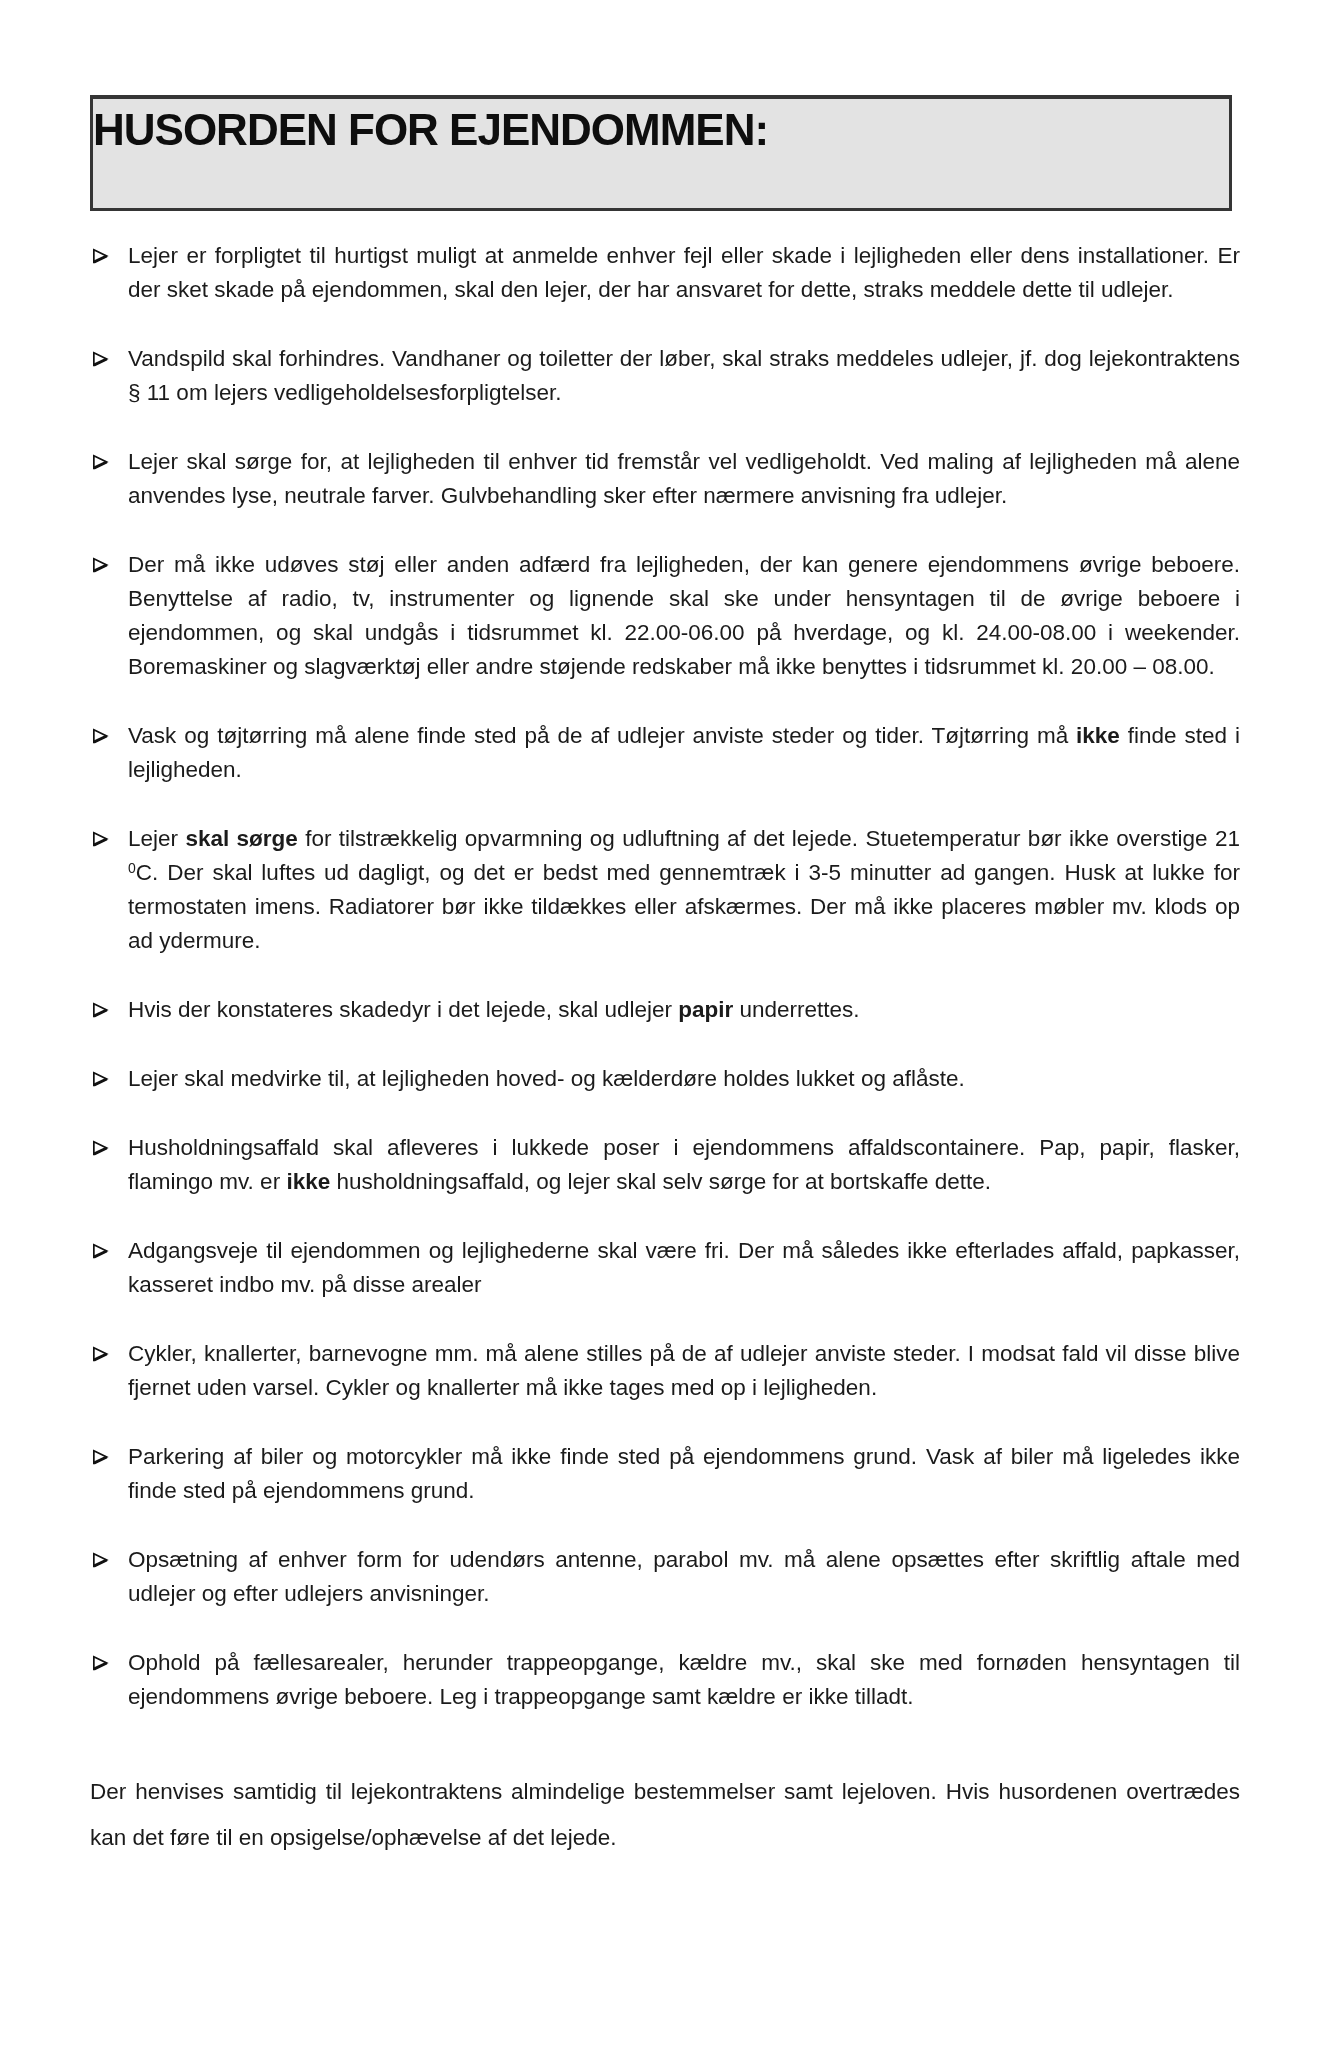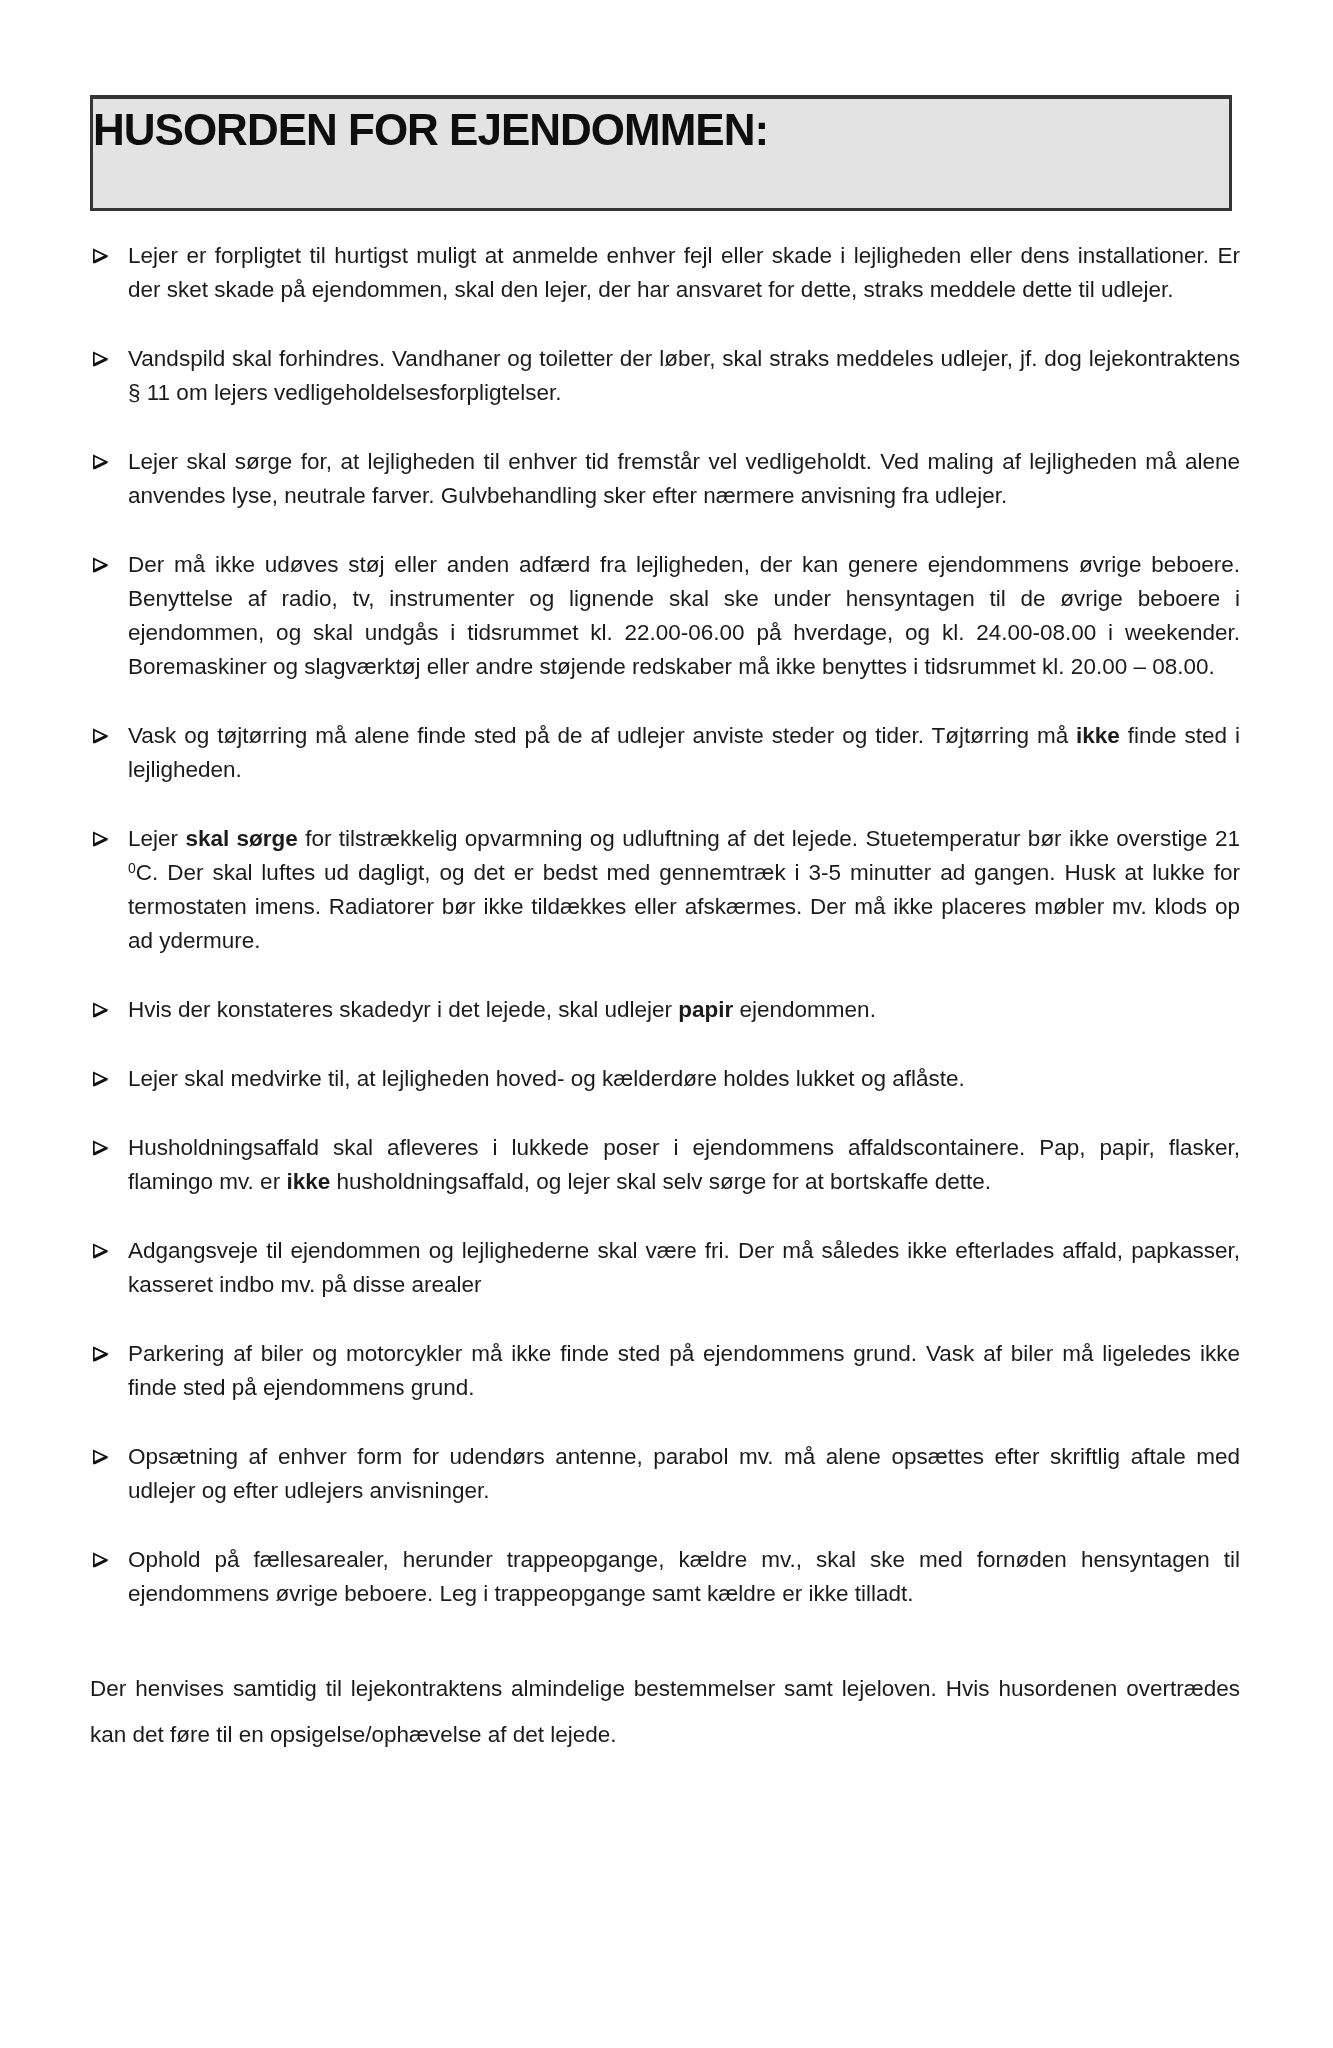--- a/index.html
+++ b/index.html
@@ -126,21 +126,21 @@
             <path d="M3 16.5 L16.5 10" fill="none" stroke="#111111" stroke-width="3.2"></path>
           </svg>
           <span class="rule-text"><span>Lejer </span><span class="b">skal sørge</span><span> for tilstrækkelig opvarmning og udluftning af det lejede. Stuetemperatur bør ikke overstige 21 </span><span class="sup">0</span><span>C. Der skal luftes ud dagligt, og det er bedst med gennemtræk i 3-5 minutter ad gangen. Husk at lukke for termostaten imens. Radiatorer bør ikke tildækkes eller afskærmes. Der må ikke placeres møbler mv. klods op ad ydermure.</span></span>
         </li>
 
         <li class="rule">
           <svg class="rule-marker" viewBox="0 0 20 20" xmlns="http://www.w3.org/2000/svg" aria-hidden="true">
             <path d="M3 3.5 L16.5 10 L3 16.5 Z" fill="#ffffff" stroke="#111111" stroke-width="1.8" stroke-linejoin="miter"></path>
             <path d="M3 16.5 L16.5 10" fill="none" stroke="#111111" stroke-width="3.2"></path>
           </svg>
-          <span class="rule-text"><span>Hvis der konstateres skadedyr i det lejede, skal udlejer </span><span class="b">papir</span><span> ejendommen.</span></span>
+          <span class="rule-text"><span>Hvis der konstateres skadedyr i det lejede, skal udlejer </span><span class="b">papir</span><span> underrettes.</span></span>
         </li>
 
         <li class="rule">
           <svg class="rule-marker" viewBox="0 0 20 20" xmlns="http://www.w3.org/2000/svg" aria-hidden="true">
             <path d="M3 3.5 L16.5 10 L3 16.5 Z" fill="#ffffff" stroke="#111111" stroke-width="1.8" stroke-linejoin="miter"></path>
             <path d="M3 16.5 L16.5 10" fill="none" stroke="#111111" stroke-width="3.2"></path>
           </svg>
           <span class="rule-text"><span>Lejer skal medvirke til, at lejligheden hoved- og kælderdøre holdes lukket og aflåste.</span></span>
         </li>
 
@@ -158,20 +158,21 @@
             <path d="M3 16.5 L16.5 10" fill="none" stroke="#111111" stroke-width="3.2"></path>
           </svg>
           <span class="rule-text"><span>Adgangsveje til ejendommen og lejlighederne skal være fri. Der må således ikke efterlades affald, papkasser, kasseret indbo mv. på disse arealer</span></span>
         </li>
 
         <li class="rule">
           <svg class="rule-marker" viewBox="0 0 20 20" xmlns="http://www.w3.org/2000/svg" aria-hidden="true">
             <path d="M3 3.5 L16.5 10 L3 16.5 Z" fill="#ffffff" stroke="#111111" stroke-width="1.8" stroke-linejoin="miter"></path>
             <path d="M3 16.5 L16.5 10" fill="none" stroke="#111111" stroke-width="3.2"></path>
           </svg>
+          <span class="rule-text"><span>Cykler, knallerter, barnevogne mm. må alene stilles på de af udlejer anviste steder. I modsat fald vil disse blive fjernet uden varsel. Cykler og knallerter må ikke tages med op i lejligheden.</span></span>
         </li>
 
         <li class="rule">
           <svg class="rule-marker" viewBox="0 0 20 20" xmlns="http://www.w3.org/2000/svg" aria-hidden="true">
             <path d="M3 3.5 L16.5 10 L3 16.5 Z" fill="#ffffff" stroke="#111111" stroke-width="1.8" stroke-linejoin="miter"></path>
             <path d="M3 16.5 L16.5 10" fill="none" stroke="#111111" stroke-width="3.2"></path>
           </svg>
           <span class="rule-text"><span>Parkering af biler og motorcykler må ikke finde sted på ejendommens grund. Vask af biler må ligeledes ikke finde sted på ejendommens grund.</span></span>
         </li>
 

